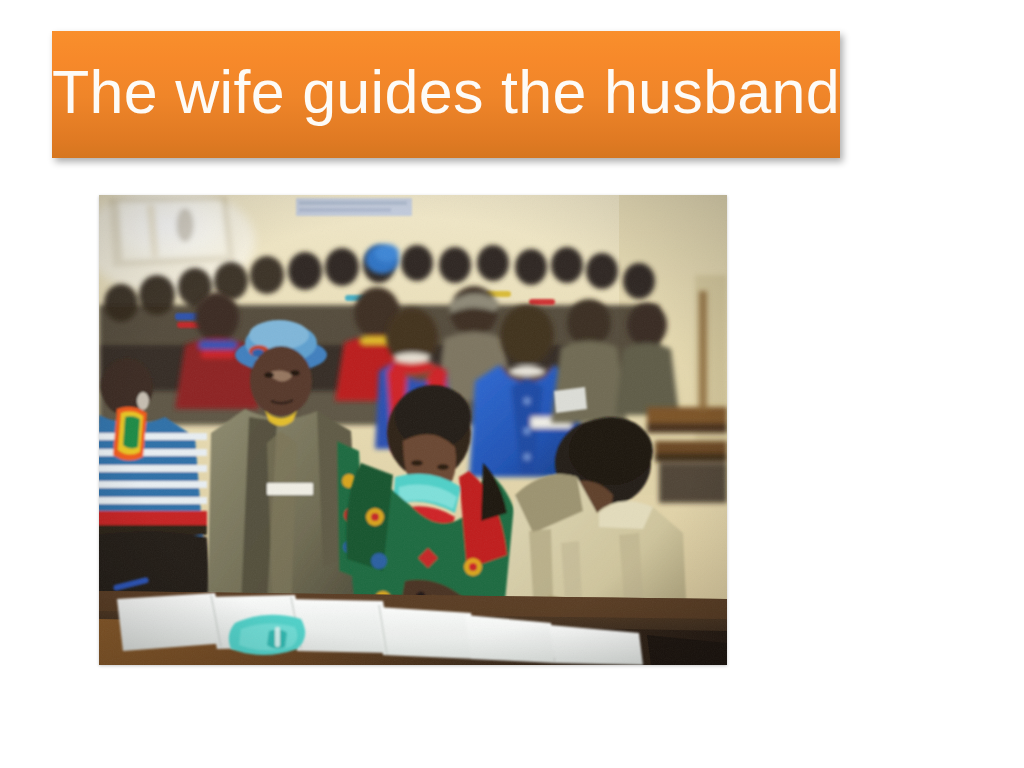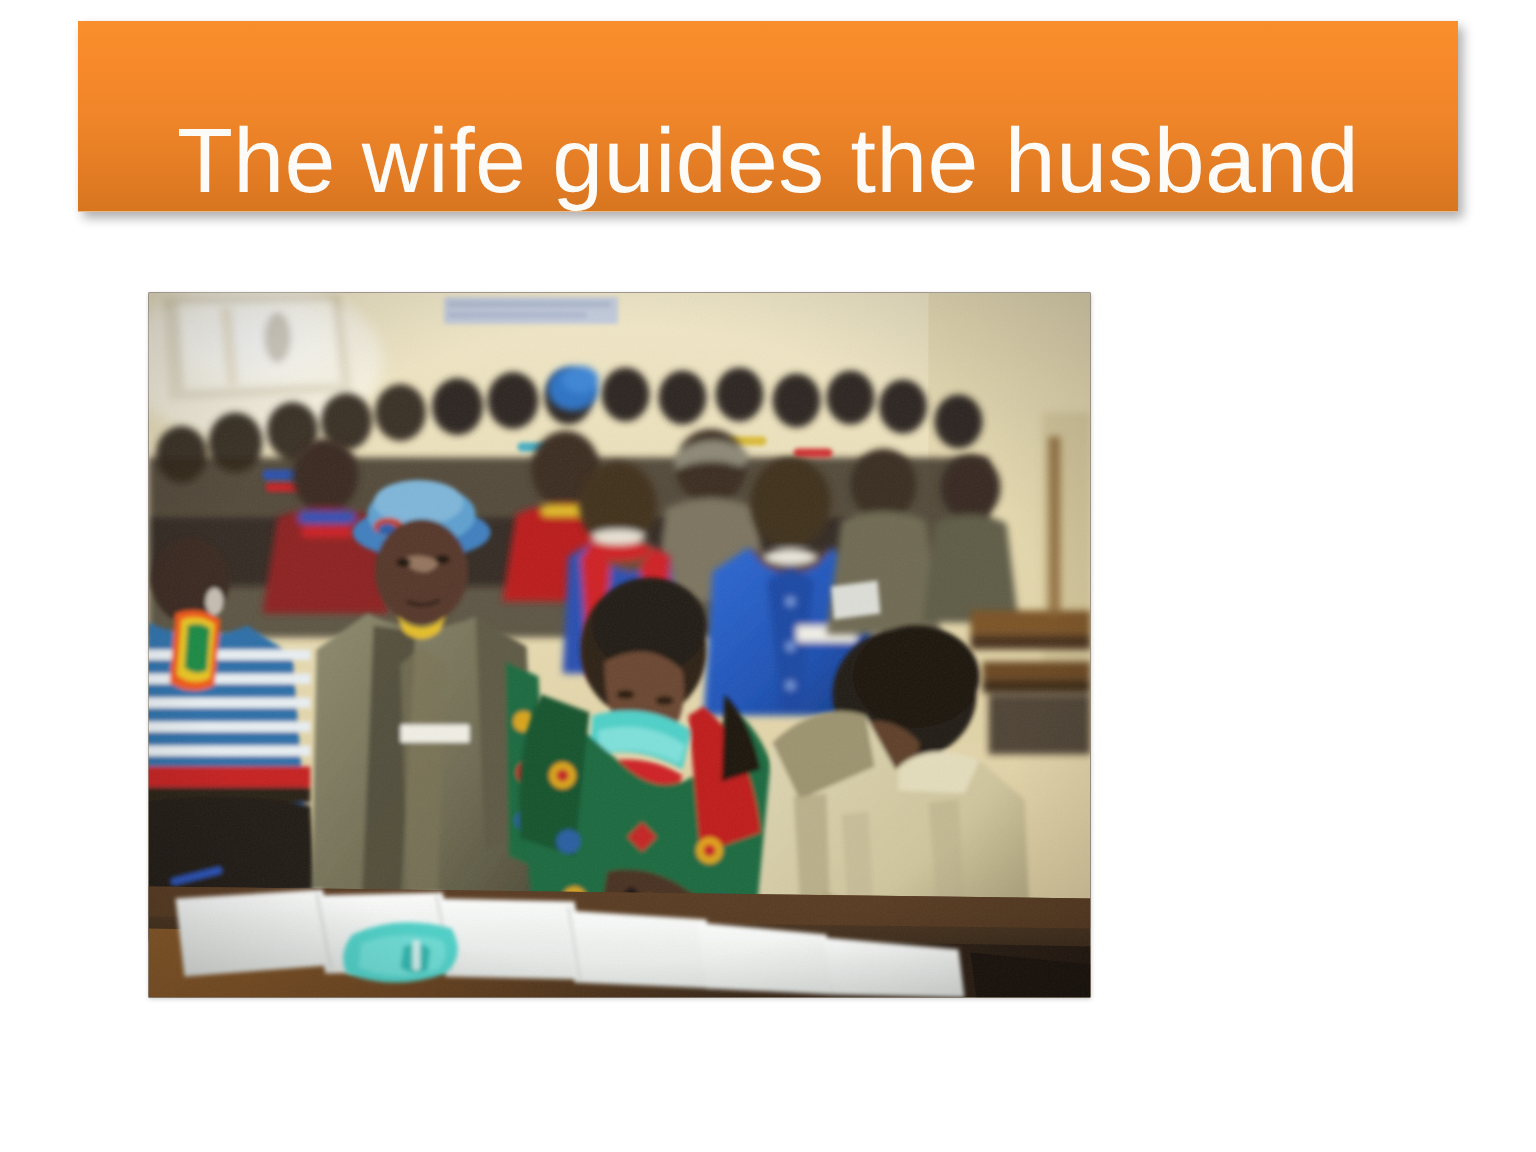--- a/index.html
+++ b/index.html
@@ -21,27 +21,27 @@
     left: 0; top: 0;
     width: 1024px;
     height: 768px;
     background: #ffffff;
   }
 
   
   #title-banner {
     position: absolute;
     left: 52px;
-    top: 14px;
-    width: 920px;
+    top: 31px;
+    width: 788px;
     height: 127px;
     background: linear-gradient(to bottom, #f98f2c 0%, #f7892a 22%, #ef8529 52%, #e07a23 85%, #d6761f 100%);
     box-shadow: 3px 4px 7px rgba(0,0,0,0.32);
     display: flex;
-    align-items: flex-end;
+    align-items: center;
     justify-content: center;
     overflow: hidden;
   }
   #title-text {
     color: #fdfbf7;
     font-family: "Liberation Sans", sans-serif;
     font-size: 61px;
     font-weight: 300;
     line-height: 1.05;
     letter-spacing: 0.3px;

